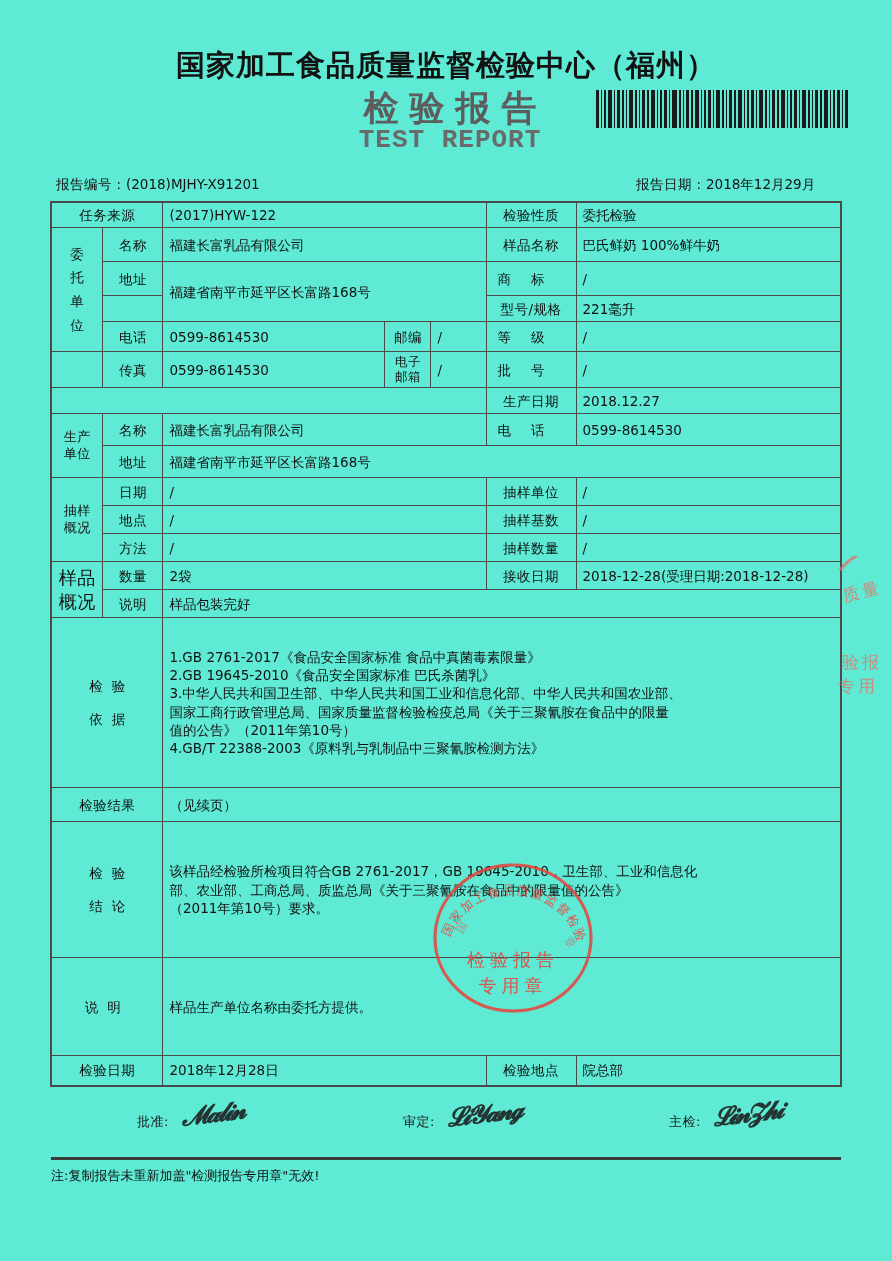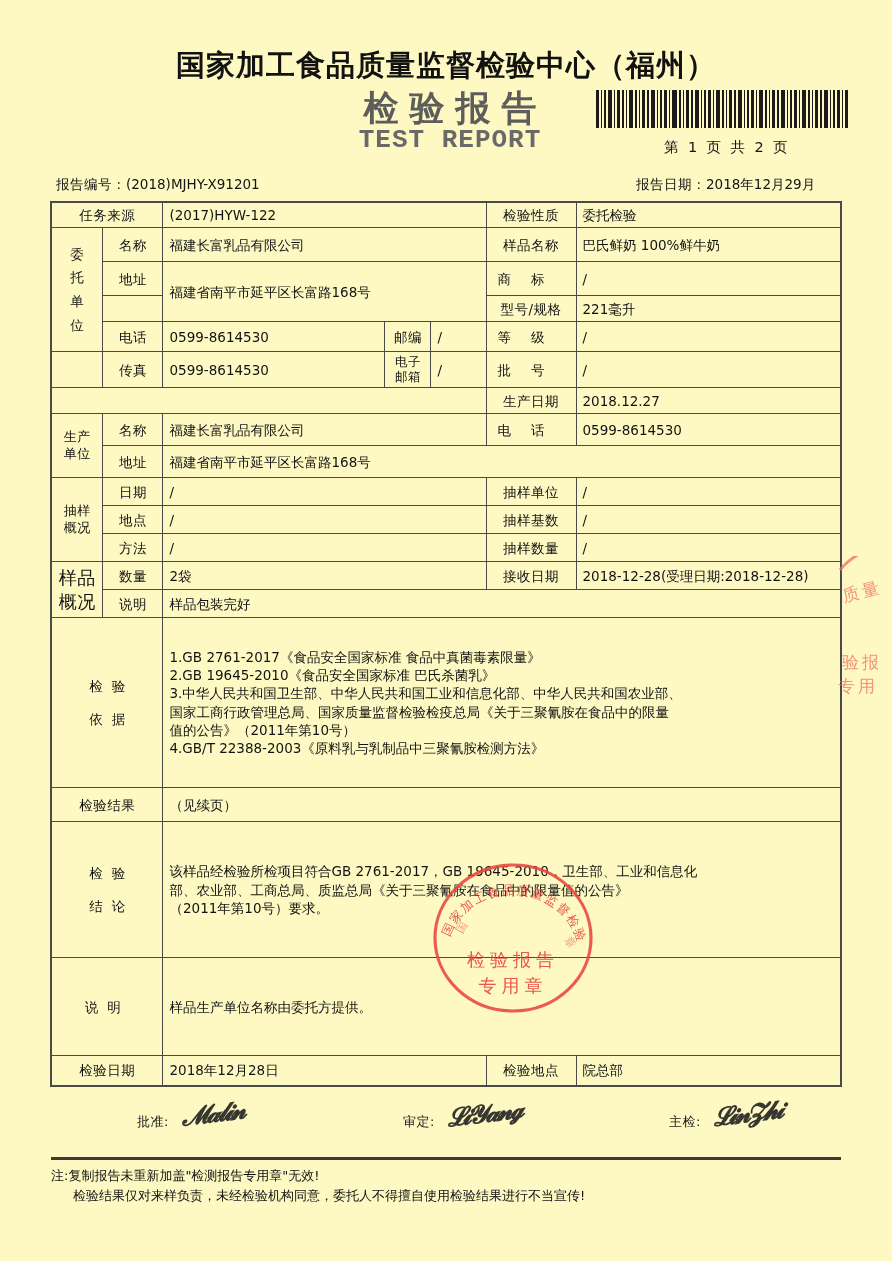--- a/index.html
+++ b/index.html
@@ -9,21 +9,21 @@
     background: #ffffff;
   }
   body {
     font-family: "DejaVu Sans", "Liberation Sans", sans-serif;
     color: #1a1a1a;
   }
   #page {
     position: relative;
     width: 892px;
     height: 1261px;
-    background: #fef9c3;
+    background: #5eead4;
     overflow: hidden;
   }
 
   
   .hdr {
     text-align: center;
     padding-top: 48px;
   }
   .hdr-cn {
     font-family: "DejaVu Serif", "Liberation Serif", serif;
@@ -278,21 +278,20 @@
               <rect x="219" y="0" width="3" height="38"></rect>
             <rect x="224" y="0" width="2" height="38"></rect>
               <rect x="228" y="0" width="4" height="38"></rect>
             <rect x="234" y="0" width="1" height="38"></rect>
               <rect x="237" y="0" width="2" height="38"></rect>
             <rect x="241" y="0" width="3" height="38"></rect>
               <rect x="246" y="0" width="1" height="38"></rect>
             <rect x="249" y="0" width="3" height="38"></rect>
           </g>
         </svg>
-        <div class="page-no">第 1 页  共 2 页</div>
       </div>
     </div>
   </div>
 
   <div class="meta-line">
     <div class="meta-left">
       <span class="meta-label">报告编号：</span><span class="meta-val">(2018)MJHY-X91201</span>
     </div>
     <div class="meta-right">
       <span class="meta-label">报告日期：</span><span class="meta-val">2018年12月29月</span>
@@ -474,21 +473,20 @@
     <div class="sign-item" style="left:618px">
       <span class="sg-lbl">主检:</span>
       <span class="sig-ink">𝓛𝓲𝓷𝓩𝓱𝓲</span>
     </div>
   </div>
 
   <div class="rule"></div>
 
   <div class="footer">
     <div>注:复制报告未重新加盖"检测报告专用章"无效!</div>
-    <div class="l2">检验结果仅对来样负责，未经检验机构同意，委托人不得擅自使用检验结果进行不当宣传!</div>
   </div>
 
   <svg class="seal-main" viewBox="0 0 166 152">
     <ellipse cx="83" cy="76" rx="78" ry="73" fill="none" stroke="#e8463f" stroke-width="3.2" opacity="0.88"></ellipse>
     <path id="sealArc" d="M 18 82 A 66 60 0 0 1 148 82" fill="none"></path>
     <text font-size="12.5" fill="#e8463f" opacity="0.9" font-family="'DejaVu Sans',sans-serif" letter-spacing="1.6">
       <textPath href="#sealArc" startOffset="4%">国家加工食品质量监督检验中心</textPath>
     </text>
     <text x="83" y="104" text-anchor="middle" font-size="18" fill="#e8463f" opacity="0.9" font-family="'DejaVu Sans',sans-serif" letter-spacing="5">检验报告</text>
     <text x="83" y="130" text-anchor="middle" font-size="18" fill="#e8463f" opacity="0.9" font-family="'DejaVu Sans',sans-serif" letter-spacing="5">专用章</text>

